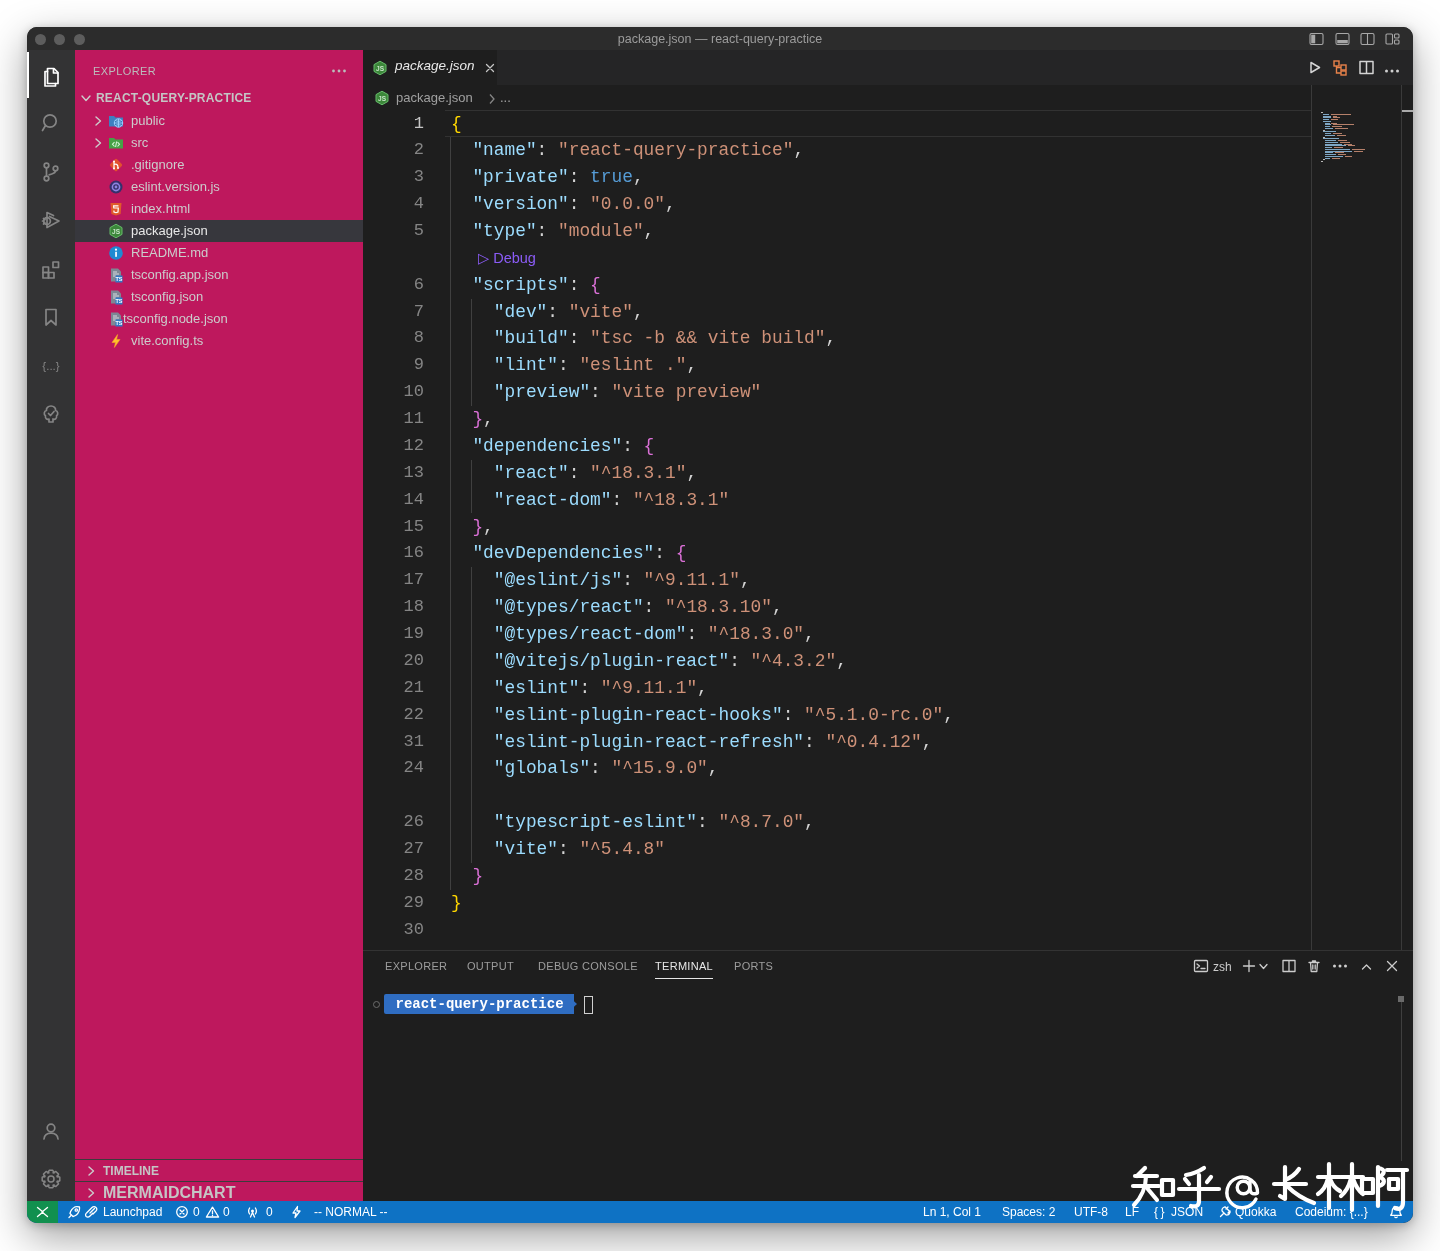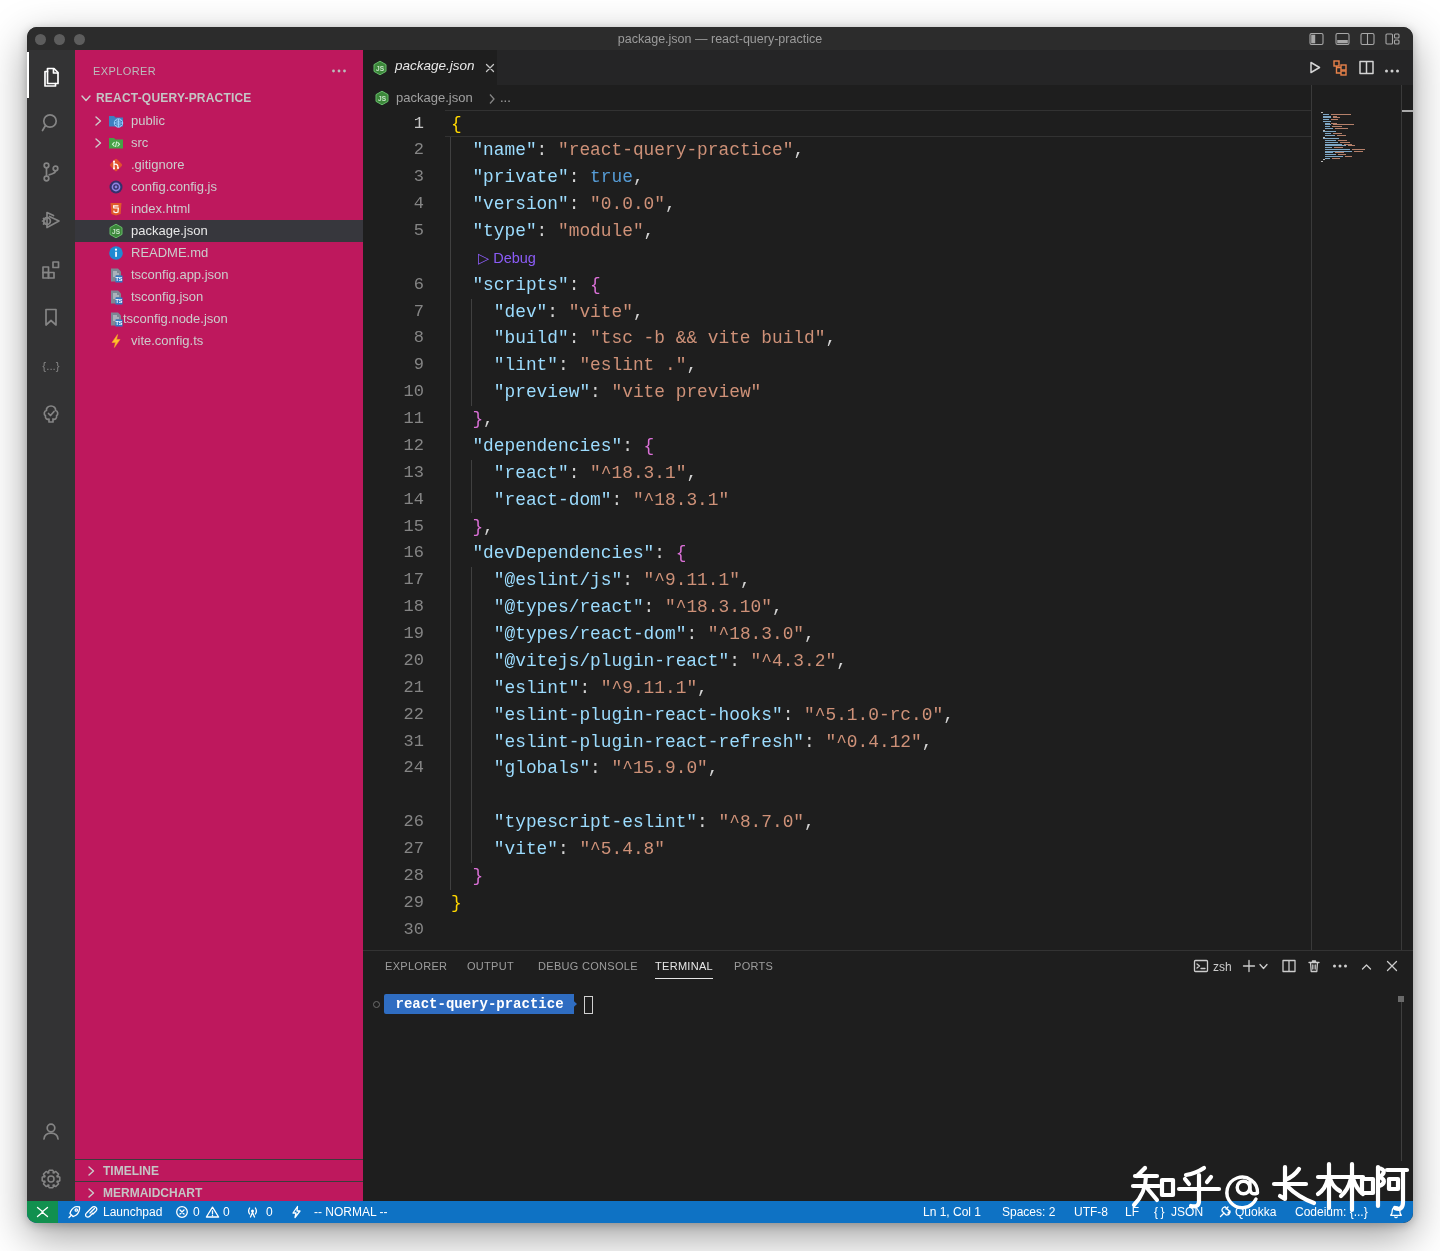--- a/index.html
+++ b/index.html
@@ -235,21 +235,21 @@
         </svg>
       </div>
 <div class="trow" style="left:56px;top:104px;color:#cccccc">.gitignore</div>
 <div class="tico" style="left:33px;top:129px">
         <svg width="16" height="16" viewBox="0 0 16 16" style="">
           <circle cx="8" cy="8" r="6.5" fill="#35306b"></circle>
           <circle cx="8" cy="8" r="3.6" fill="none" stroke="#8c83e0" stroke-width="1.6"></circle>
           <circle cx="8" cy="8" r="1.4" fill="#8c83e0"></circle>
         </svg>
       </div>
-<div class="trow" style="left:56px;top:126px;color:#cccccc">config.config.js</div>
+<div class="trow" style="left:56px;top:126px;color:#cccccc">eslint.version.js</div>
 <div class="tico" style="left:33px;top:151px">
         <svg width="16" height="16" viewBox="0 0 16 16" style="">
           <path d="M2.5 2 H13.5 L12.6 13 L8 14.5 L3.4 13 Z" fill="#e05a2b"></path>
           <path d="M10.5 4.8 H5.6 L5.8 7 H10.3 L10 11 L8 11.7 L6 11 L5.9 9.5" stroke="#fff" stroke-width="1.2" fill="none"></path>
         </svg>
       </div>
 <div class="trow" style="left:56px;top:148px;color:#cccccc">index.html</div>
 <div class="tico" style="left:33px;top:173px">
         <svg width="16" height="16" viewBox="0 0 16 16" style="">
           <path d="M8 1.2 L14 4.6 V11.4 L8 14.8 L2 11.4 V4.6 Z" fill="#3c873a"></path>
@@ -309,21 +309,21 @@
       </div>
 <div class="trow thead" style="left:28px;top:1110px;font-size:12px">TIMELINE</div>
 <div class="sep" style="top:1131px"></div>
 <div class="chev" style="left:8px;top:1135px;color:#ccc">
         <svg width="16" height="16" viewBox="0 0 16 16" style="">
           <g style="fill:none;stroke:currentColor;stroke-width:1.4;stroke-linejoin:round;stroke-linecap:round">
             <path d="M6 4 L10.5 8 L6 12"></path>
           </g>
         </svg>
       </div>
-<div class="trow thead" style="left:28px;top:1132px;font-size:12px">MERMAIDCHART</div>
+<div class="trow thead" style="left:28px;top:1132px;font-size:16px">MERMAIDCHART</div>
 </div>
 <div class="egroup">
 <div class="tabstrip">
 <div class="tab"></div>
 <div class="abs" style="left:9px;top:10px">
           <svg width="16" height="16" viewBox="0 0 16 16" style="">
             <path d="M8 1.2 L14 4.6 V11.4 L8 14.8 L2 11.4 V4.6 Z" fill="#3c873a"></path>
             <path d="M8 1.2 L14 4.6 V11.4 L8 14.8 L2 11.4 V4.6 Z" fill="none" stroke="#66bb6a" stroke-width="1"></path>
             <text x="8" y="10.8" text-anchor="middle" font-family="Liberation Sans" font-size="6.5" font-weight="bold" fill="#c8e6c9">JS</text>
           </svg>

